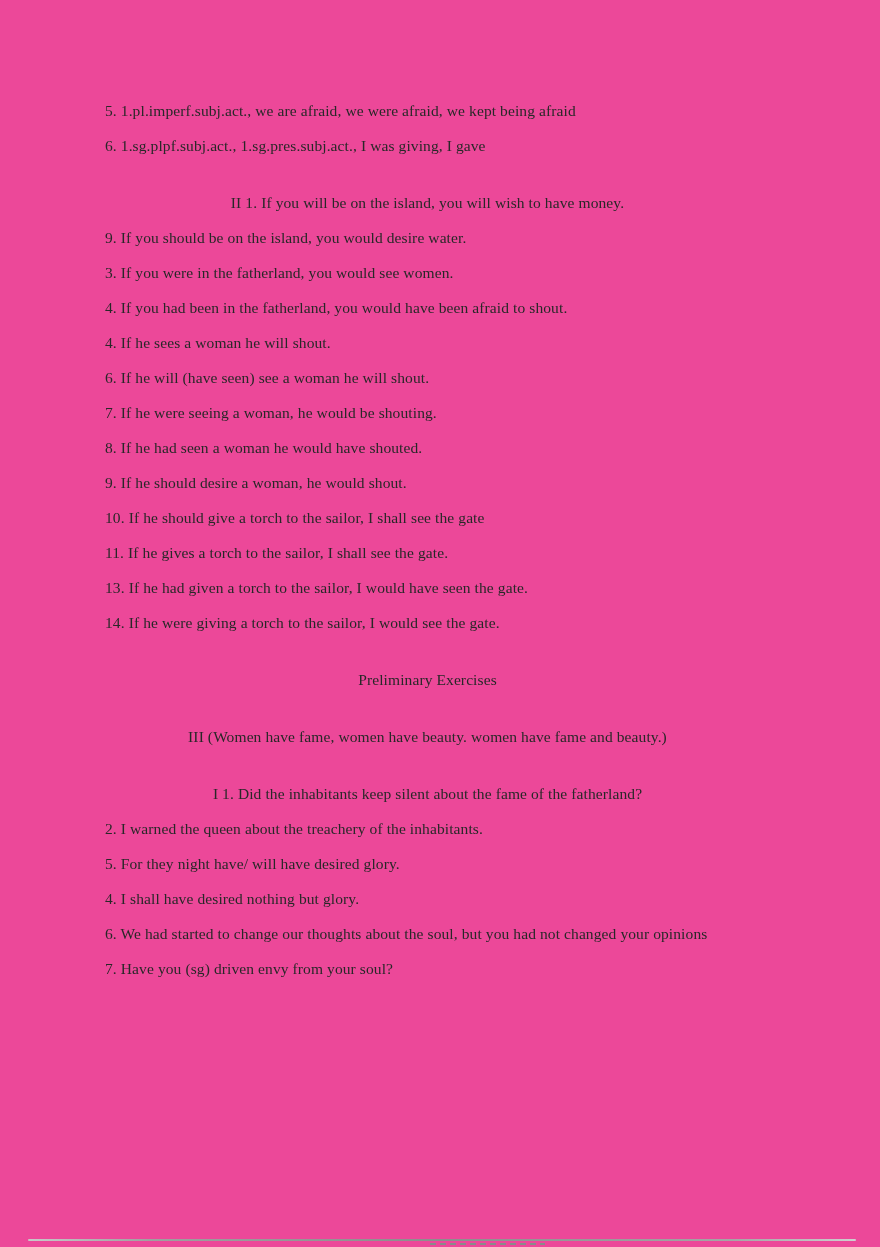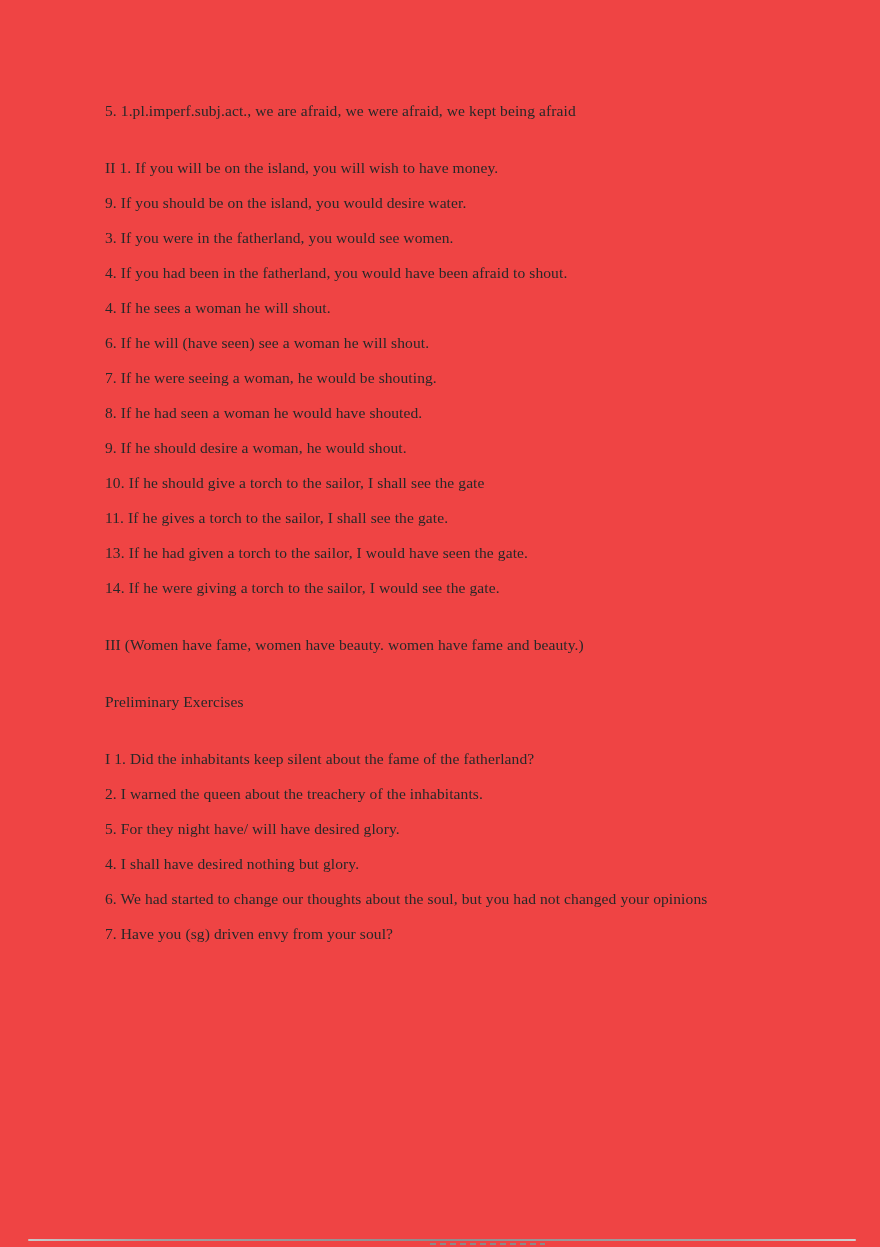--- a/index.html
+++ b/index.html
@@ -10,39 +10,40 @@
   body {
     width: 880px;
     height: 1247px;
     position: relative;
     overflow: hidden;
     font-family: "Liberation Serif", "DejaVu Serif", serif;
   }
   .page {
     position: absolute;
     inset: 0;
-    background: #ef4444;
+    background: #ec4899;
   }
   .content {
     position: absolute;
     top: 100px;
     left: 105px;
     width: 645px;
     color: #282828;
     font-size: 15.5px;
     line-height: 22px;
     letter-spacing: 0.1px;
   }
   p.line {
     margin: 0 0 13px 0;
     padding: 0;
     text-align: left;
   }
   p.line.gap {
     margin-top: 35px;
+    text-align: center;
   }
   .page-edge {
     position: absolute;
     left: 28px;
     right: 24px;
     bottom: 6px;
     height: 2px;
     background: linear-gradient(to right, #c9c9c9 0%, #9f9f9f 15%, #8d8d8d 50%, #a5a5a5 85%, #cfcfcf 100%);
     border-radius: 1px;
   }
@@ -54,38 +55,39 @@
     height: 2px;
     background: repeating-linear-gradient(to right, #8a8a8a 0 6px, transparent 6px 10px);
   }
 </style>
 </head>
 <body>
 
 <div class="page">
   <div class="content">
     <p class="line">5. 1.pl.imperf.subj.act., we are afraid, we were afraid, we kept being afraid</p>
+    <p class="line">6. 1.sg.plpf.subj.act.,  1.sg.pres.subj.act., I was giving, I gave</p>
 
     <p class="line gap">II 1. If you will be on the island, you will wish to have money.</p>
     <p class="line">9. If you should be on the island, you would desire water.</p>
     <p class="line">3. If you were in the fatherland, you would see women.</p>
     <p class="line">4. If you had been in the fatherland, you would have been afraid to shout.</p>
     <p class="line">4. If he sees a woman he will shout.</p>
     <p class="line">6. If he will (have seen) see a woman he will shout.</p>
     <p class="line">7. If he were seeing a woman, he would be shouting.</p>
     <p class="line">8. If he had seen a woman he would have shouted.</p>
     <p class="line">9. If he should desire a woman, he would shout.</p>
     <p class="line">10. If he should give a torch to the sailor, I shall see the gate</p>
     <p class="line">11. If he gives a torch to the sailor, I shall see the gate.</p>
     <p class="line">13. If he had given a torch to the sailor, I would have seen the gate.</p>
     <p class="line">14. If he were giving a torch to the sailor, I would see the gate.</p>
 
+    <p class="line gap">Preliminary Exercises</p>
+
     <p class="line gap">III (Women have fame, women have beauty. women have fame and beauty.)</p>
-
-    <p class="line gap">Preliminary Exercises</p>
 
     <p class="line gap">I 1. Did the inhabitants keep silent about the fame of the fatherland?</p>
     <p class="line">2. I warned the queen about the treachery of the inhabitants.</p>
     <p class="line">5. For they night have/ will have desired glory.</p>
     <p class="line">4. I shall have desired nothing but glory.</p>
     <p class="line">6. We had started to change our thoughts about the soul, but you had not changed your opinions</p>
     <p class="line">7. Have you (sg) driven envy from your soul?</p>
   </div>
 
   <div class="page-edge"></div>

